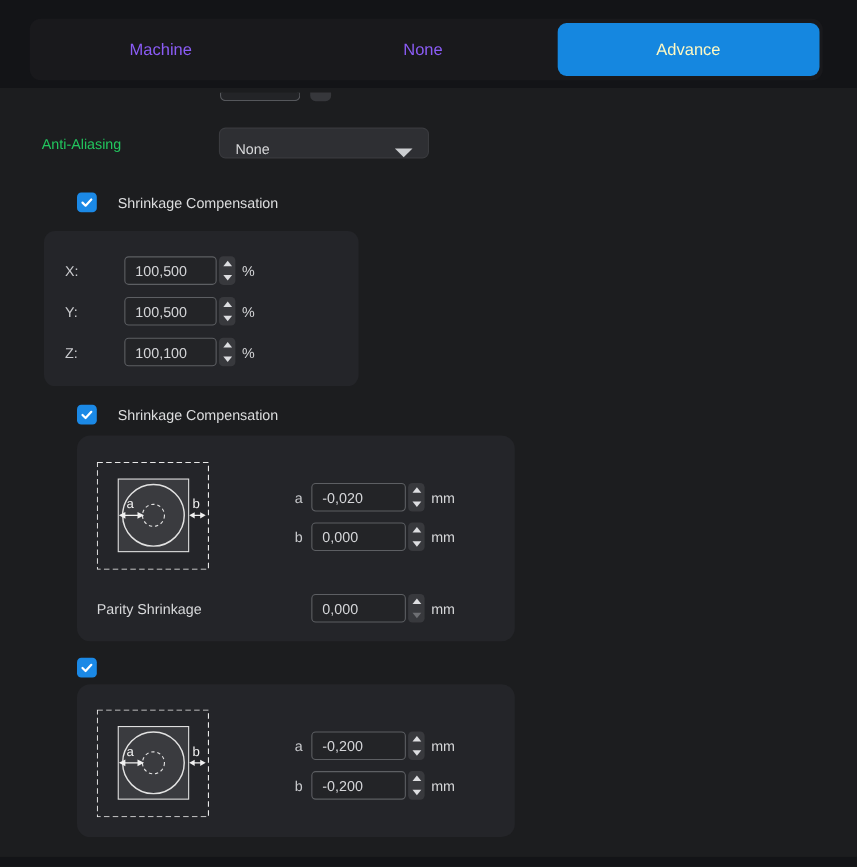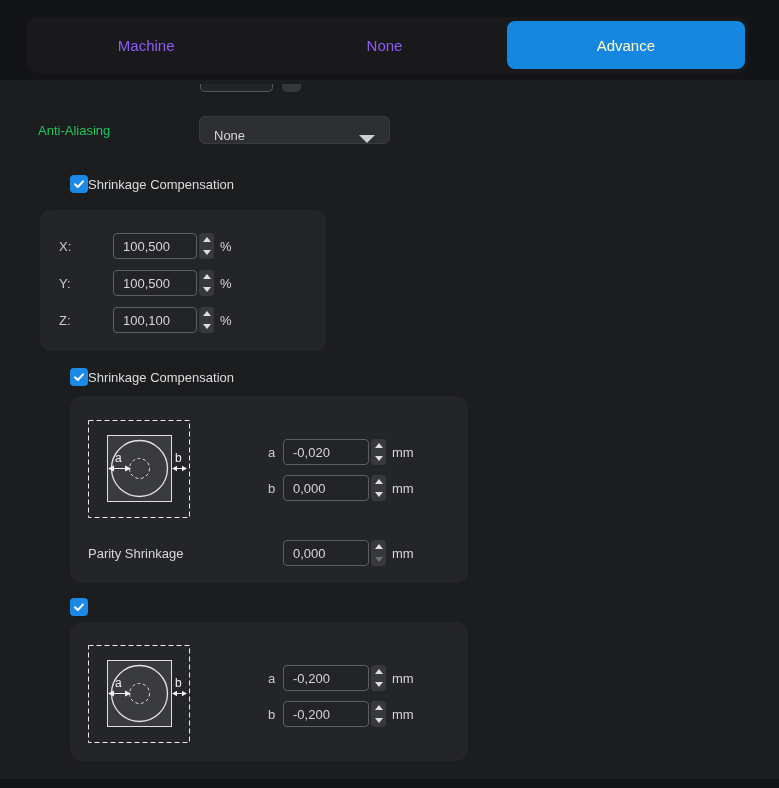--- a/index.html
+++ b/index.html
@@ -30,21 +30,21 @@
   
   .dropdown { position:absolute; left:199px; top:116px; width:191px; height:28px;
               background:#2e2f33; border:1px solid #3a3b3f; border-radius:6px;
               display:flex; align-items:flex-end; justify-content:space-between;
               padding:0 14px; cursor:pointer; }
   .dropdown span.value { color:#d6d7d9; font-size:13px; }
   .chev { width:0; height:0; border-left:8px solid transparent; border-right:8px solid transparent;
           border-top:8px solid #ccced1; }
 
   
-  .check-row { position:absolute; left:40px; display:flex; align-items:center; gap:0;padding-left:30px; }
+  .check-row { position:absolute; left:40px; display:flex; align-items:center; gap:19px;padding-left:30px; }
   .checkbox { width:18px; height:18px; border-radius:4px; background:#1b89e6;
               display:flex; align-items:center; justify-content:center; cursor:pointer; flex:none; }
   .check-row .title { color:#dcddde; font-size:13px; }
 
   
   .panel { position:absolute; background:#242529; border-radius:12px; }
 
   
   .num-input { position:absolute; height:26px; background:#232427; border:1px solid #5d5f63;
                border-radius:4px; color:#d4d5d8; font-size:13px; padding:0 9px;

